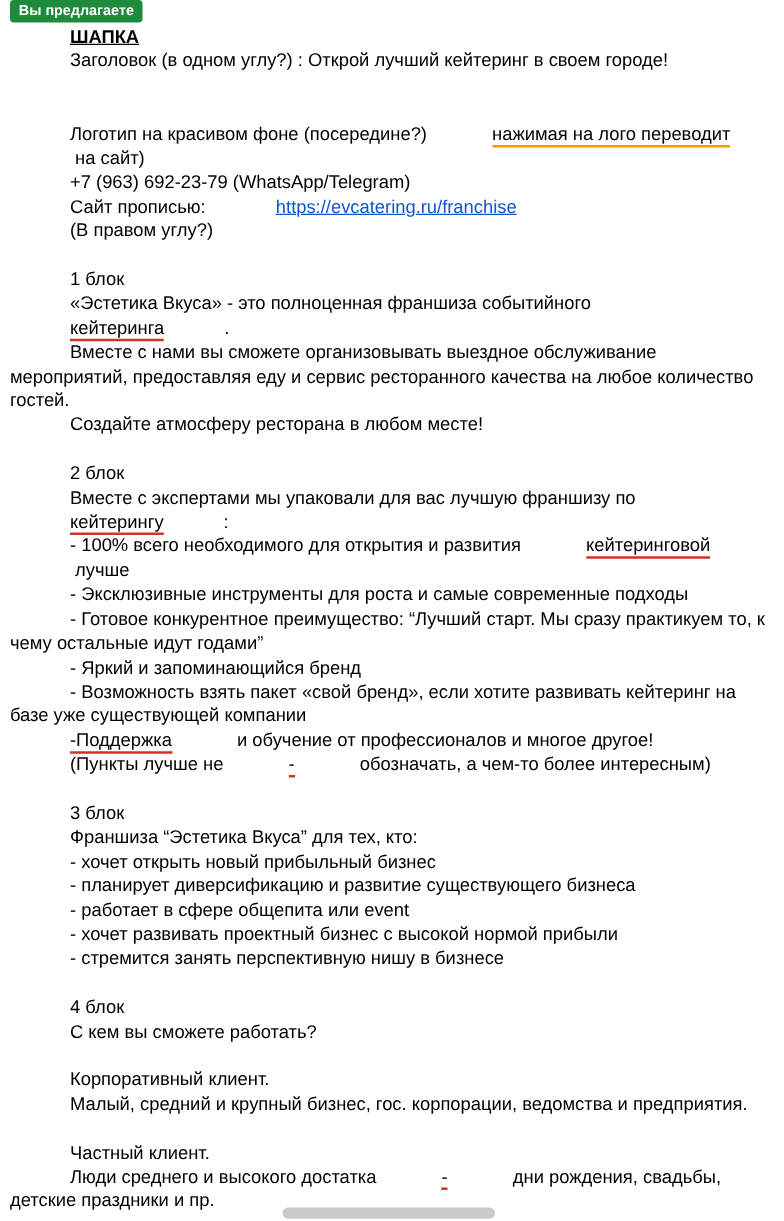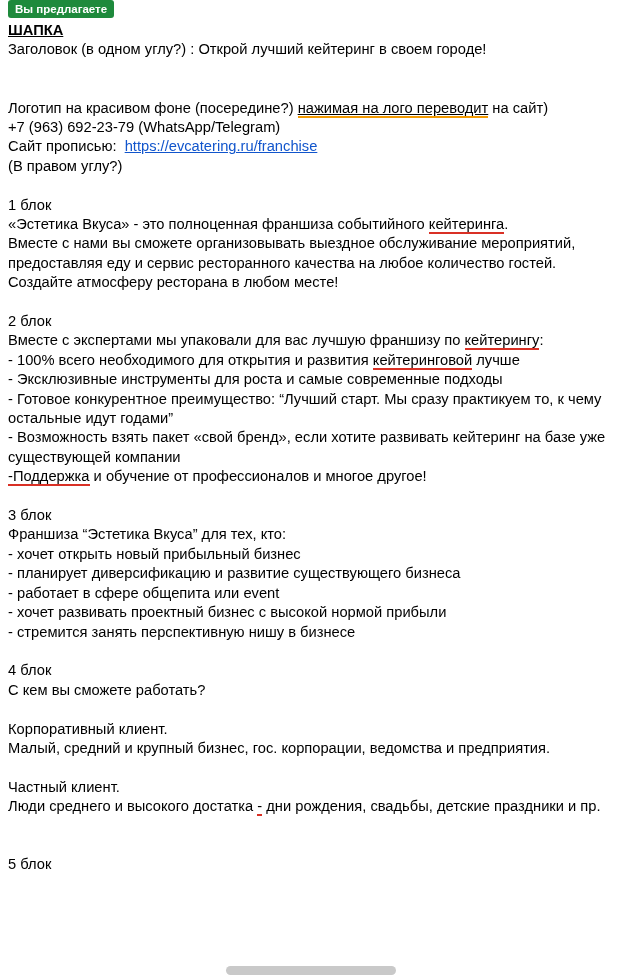--- a/index.html
+++ b/index.html
@@ -10,26 +10,26 @@
     width:627px;height:977px;background:#ffffff;overflow:hidden;position:relative;
     font-family:"Liberation Sans",sans-serif;font-size:14.7px;color:#000000;
   }
   .doc{padding:0 14px 0 8px;}
   .badge{
     display:inline-block;background:var(--badge);color:#ffffff;
     font-size:11.5px;line-height:14px;font-weight:700;
     padding:2px 7px;border-radius:3px;margin-bottom:3px;
   }
   .line{margin:0;line-height:19.4px;min-height:19.4px;}
-  .seg{white-space:pre-wrap;}
+  .seg{white-space:pre-wrap;margin-left:48px;}
   .plain{}
   .bold{font-weight:400;}
   .bold-underline{font-weight:700;text-decoration:underline;}
   .red{border-bottom:2px solid var(--sp);}
-  .orange{border-bottom:2px solid var(--sg);text-decoration:underline;}
+  .orange{border-bottom:2px solid var(--sg);}
   a.link{color:var(--link);text-decoration:underline;cursor:pointer;}
   .scroll-thumb{
     position:absolute;left:226px;bottom:2px;width:170px;height:9px;
     border-radius:5px;background:var(--thumb);
   }
 </style>
 </head>
 <body>
 
 <div class="doc">
@@ -49,22 +49,24 @@
       <p class="line"><span class="seg bold">1 блок</span></p>
       <p class="line"><span class="seg plain">«Эстетика Вкуса» - это полноценная франшиза событийного </span><span class="seg red">кейтеринга</span><span class="seg plain">.</span></p>
       <p class="line"><span class="seg plain">Вместе с нами вы сможете организовывать выездное обслуживание мероприятий, предоставляя еду и сервис ресторанного качества на любое количество гостей.</span></p>
       <p class="line"><span class="seg plain">Создайте атмосферу ресторана в любом месте!</span></p>
       <p class="line"></p>
       <p class="line"><span class="seg bold">2 блок</span></p>
       <p class="line"><span class="seg plain">Вместе с экспертами мы упаковали для вас лучшую франшизу по </span><span class="seg red">кейтерингу</span><span class="seg plain">:</span></p>
       <p class="line"><span class="seg plain">- 100% всего необходимого для открытия и развития </span><span class="seg red">кейтеринговой</span><span class="seg plain"> лучше</span></p>
       <p class="line"><span class="seg plain">- Эксклюзивные инструменты для роста и самые современные подходы</span></p>
       <p class="line"><span class="seg plain">- Готовое конкурентное преимущество: “Лучший старт. Мы сразу практикуем то, к чему остальные идут годами”</span></p>
+      <p class="line"><span class="seg plain">- Яркий и запоминающийся бренд</span></p>
       <p class="line"><span class="seg plain">- Возможность взять пакет «свой бренд», если хотите развивать кейтеринг на базе уже существующей компании</span></p>
       <p class="line"><span class="seg red">-Поддержка</span><span class="seg plain"> и обучение от профессионалов и многое другое!</span></p>
+      <p class="line"><span class="seg plain">(Пункты лучше не </span><span class="seg red">-</span><span class="seg plain"> обозначать, а чем-то более интересным)</span></p>
       <p class="line"></p>
       <p class="line"><span class="seg bold">3 блок</span></p>
       <p class="line"><span class="seg plain">Франшиза “Эстетика Вкуса” для тех, кто:</span></p>
       <p class="line"><span class="seg plain">- хочет открыть новый прибыльный бизнес</span></p>
       <p class="line"><span class="seg plain">- планирует диверсификацию и развитие существующего бизнеса</span></p>
       <p class="line"><span class="seg plain">- работает в сфере общепита или event</span></p>
       <p class="line"><span class="seg plain">- хочет развивать проектный бизнес с высокой нормой прибыли</span></p>
       <p class="line"><span class="seg plain">- стремится занять перспективную нишу в бизнесе</span></p>
       <p class="line"></p>
       <p class="line"><span class="seg bold">4 блок</span></p>

